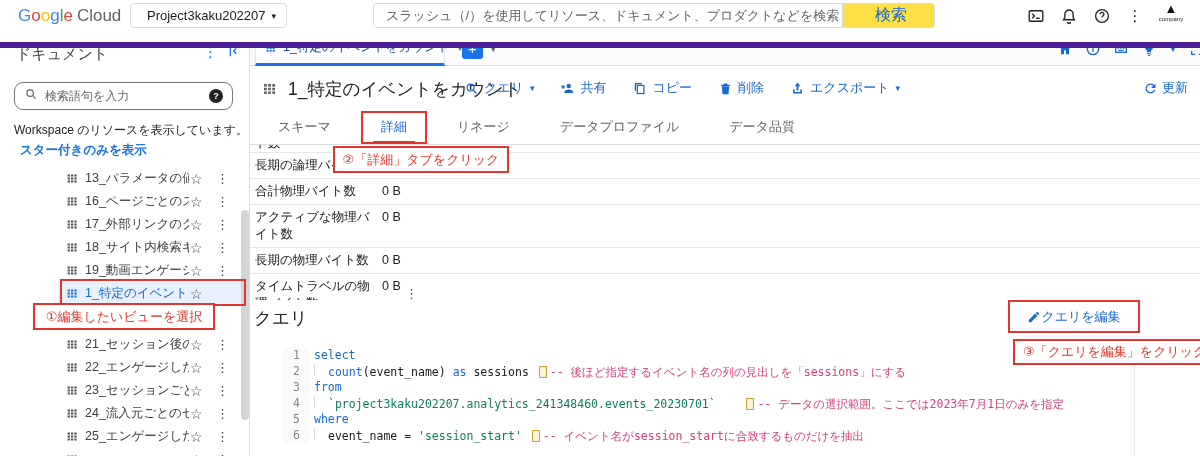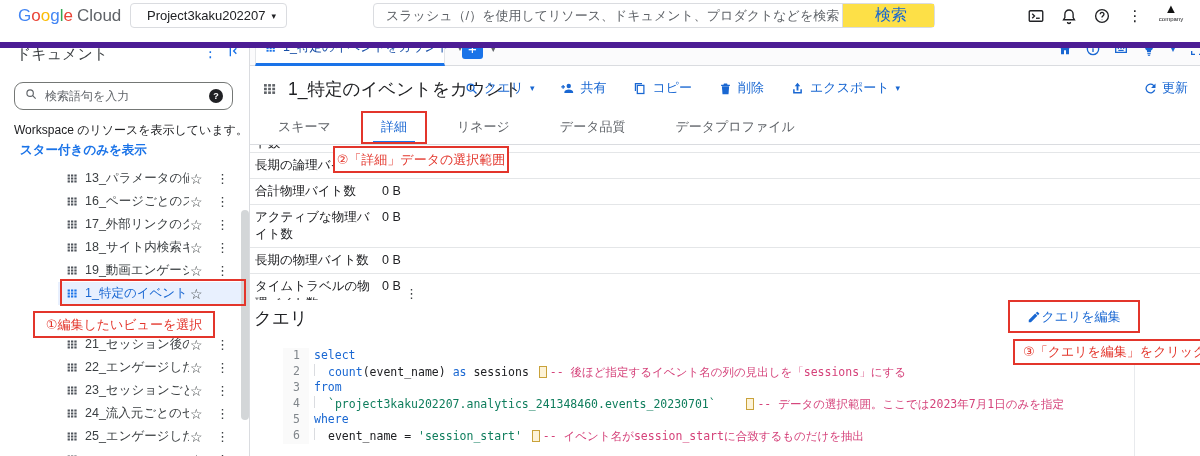--- a/index.html
+++ b/index.html
@@ -56,21 +56,21 @@
   .exp-row .star{ position:absolute; left:190px; font-size:14px; color:#3c4043; }
   .exp-row .kebab{ position:absolute; left:216px; font-size:13px; color:#3c4043; }
   .exp-row.selected::before{ content:''; position:absolute; left:58px; right:3px; top:0; bottom:0;
                              background:#e8f0fe; z-index:0; }
   .exp-row.selected > *{ position:relative; z-index:1; }
   .exp-row.selected .star{ position:absolute; }
   .exp-row.selected .lbl{ color:#1967d2; }
   .exp-row.selected .row-ic{ color:#1a73e8; }
   .frame-selected{ position:absolute; left:60px; top:247px; width:186px; height:27px;
                    border:2px solid #e3352b; z-index:6; pointer-events:none; }
-  .note1{ position:absolute; left:33px; top:279px; width:182px; height:27px; background:#fff;
+  .note1{ position:absolute; left:33px; top:271px; width:182px; height:27px; background:#fff;
           border:2px solid #e3352b; color:#e3352b; font-size:13px; display:flex; align-items:center;
           justify-content:center; z-index:6; }
   .exp-scroll{ position:absolute; left:241px; top:178px; width:8px; height:210px; background:#d3d6d8; border-radius:4px; cursor:pointer;}
 
   
   #strip{ position:absolute; left:250px; top:32px; width:950px; height:34px; background:#fbfbfc;
           border-bottom:1px solid #dadce0; }
   .tab-active{ position:absolute; left:5px; top:0; width:190px; height:34px; background:#fff;
                border-left:1px solid #e3e5e8; border-right:1px solid #e3e5e8; border-bottom:3px solid #1a73e8;
                display:flex; align-items:center; gap:6px; padding:0 9px; cursor:pointer; }
@@ -582,24 +582,24 @@
         <span>スキーマ</span>
       </div>
       <div class="dtab active">
         <span>詳細</span>
         <div class="frame2"></div>
       </div>
       <div class="dtab">
         <span>リネージ</span>
       </div>
       <div class="dtab">
+        <span>データプロファイル</span>
+      </div>
+      <div class="dtab">
         <span>データ品質</span>
-      </div>
-      <div class="dtab">
-        <span>データプロファイル</span>
       </div>
     </div>
 
   <div id="details">
     <div class="drow partial">
       <div class="dlabel">ト数</div>
     </div>
     <div id="detail-rows">
         <div class="drow">
           <div class="dlabel">長期の論理バイト数</div>
@@ -615,21 +615,21 @@
         </div>
         <div class="drow">
           <div class="dlabel">長期の物理バイト数</div>
           <div class="dval">0 B</div>
         </div>
         <div class="drow">
           <div class="dlabel">タイムトラベルの物理バイト数</div>
           <div class="dval">0 B</div>
         </div>
       </div>
-    <div class="note2">②「詳細」データの選択範囲</div>
+    <div class="note2">②「詳細」タブをクリック</div>
   </div>
 
   <div id="query-sec">
     <div class="q-head">クエリ</div>
     <div class="edit-frame">
       <button class="edit-btn">
         <span class="a-ic" id="pencil-icon-slot">
             <svg viewBox="0 0 24 24" fill="currentColor">
               <path d="M3 17.25V21h3.75L17.81 9.94l-3.75-3.75L3 17.25zM20.71 7.04a1 1 0 0 0 0-1.41l-2.34-2.34a1 1 0 0 0-1.41 0l-1.83 1.83 3.75 3.75 1.83-1.83z"></path>
             </svg>

